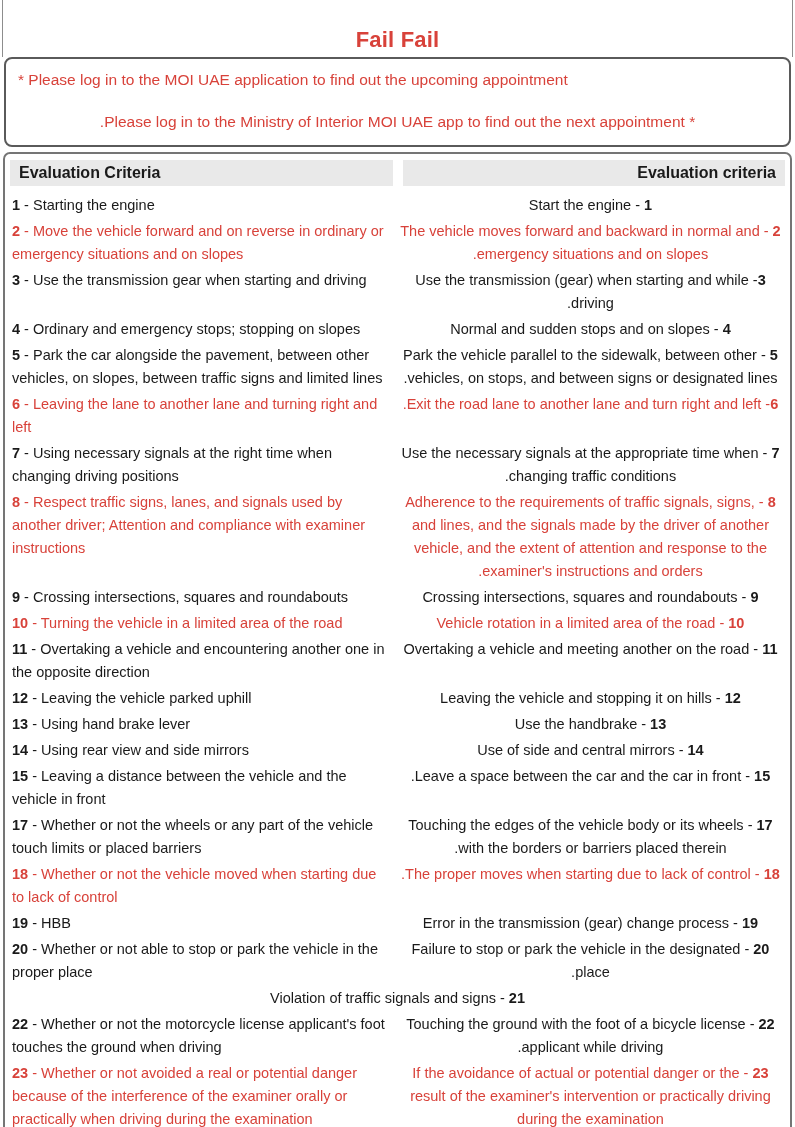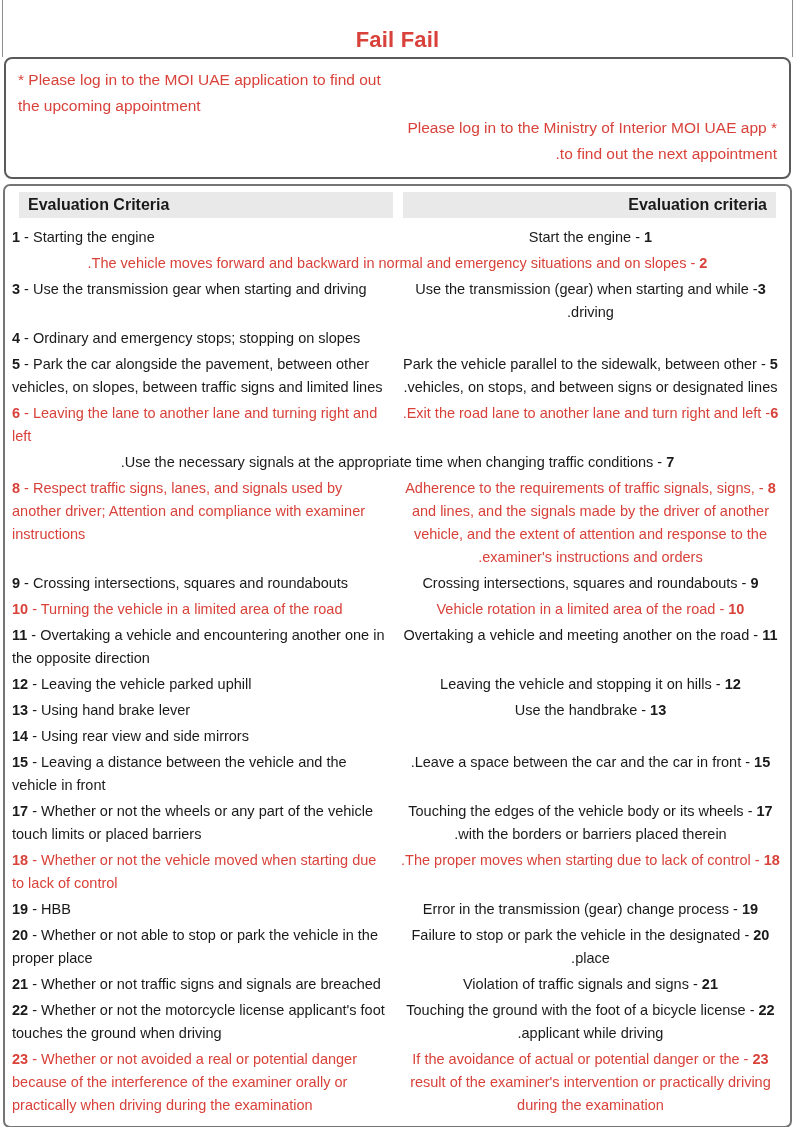--- a/index.html
+++ b/index.html
@@ -5,26 +5,26 @@
   * { margin:0; padding:0; box-sizing:border-box; }
   html,body { background:#fff; }
   body { font-family:"Liberation Sans","DejaVu Sans",sans-serif; color:var(--ink,#1a1a1a); }
   .page { width:795px; height:1127px; overflow:hidden; background:#fff; position:relative; }
 
   .title-section { margin:0 2px; height:57px; border-left:1px solid #8d8d8d; border-right:1px solid #8d8d8d;
                    display:flex; align-items:flex-end; justify-content:center; padding-bottom:4px; }
   .title { color:var(--red,#d8423a); font-weight:bold; font-size:22px; letter-spacing:0.2px; }
 
   .notice-box { margin:0 4px; border:2px solid #5a5a5a; border-radius:8px; padding:8px 12px 10px;
-                display:flex; gap:16px; color:var(--red,#d8423a); font-size:15.5px; line-height:26px; }
+                display:flex; gap:16px; color:var(--red,#d8423a); font-size:15.5px; line-height:26px;flex-direction:column; }
   .notice-left  { flex:0 0 48%; text-align:left; }
-  .notice-right { flex:1; text-align:right; direction:rtl;margin-top:48px; }
+  .notice-right { flex:1; text-align:center; direction:rtl; }
 
   .table-box { margin:5px 3px 0; border:2px solid #757575; border-radius:7px; padding:5px 0 8px; }
-  .table-header { display:flex; gap:10px; margin:1px 14px 4px; }
+  .table-header { display:flex; gap:10px; margin:1px 5px 4px; }
   .th { flex:1; background:var(--header-bg,#e9e9e9); font-weight:bold; font-size:16px; padding:4px 9px; }
   .th-right { text-align:right; }
 
   .rows { padding:2px 7px 0; }
   .row { display:flex; gap:12px; padding:1.5px 0; font-size:14.5px; line-height:23px; }
   .row.red { color:var(--red,#d8423a); }
   .cell { min-width:0; }
   .cell.left  { flex:0 0 48.5%; text-align:left; }
   .cell.right { flex:1; text-align:center; direction:rtl; }
   .cell b { font-weight:bold; }
@@ -47,38 +47,41 @@
     <div class="table-header">
       <div class="th th-left">Evaluation Criteria</div>
       <div class="th th-right">Evaluation criteria</div>
     </div>
     <div class="rows">
         <div class="row">
           <div class="cell left"><b class="num">1</b><span> - </span><span>Starting the engine</span></div>
           <div class="cell right" dir="rtl"><b class="num">1</b><span> - </span><span>Start the engine</span></div>
         </div>
         <div class="row red">
+          <div class="cell left"><b class="num">2</b><span> - </span><span>Move the vehicle forward and on reverse in ordinary or emergency situations and on slopes</span></div>
           <div class="cell right" dir="rtl"><b class="num">2</b><span> - </span><span>The vehicle moves forward and backward in normal and emergency situations and on slopes.</span></div>
         </div>
         <div class="row">
           <div class="cell left"><b class="num">3</b><span> - </span><span>Use the transmission gear when starting and driving</span></div>
           <div class="cell right" dir="rtl"><b class="num">3</b><span>- </span><span>Use the transmission (gear) when starting and while driving.</span></div>
         </div>
         <div class="row">
           <div class="cell left"><b class="num">4</b><span> - </span><span>Ordinary and emergency stops; stopping on slopes</span></div>
+          <div class="cell right" dir="rtl"><b class="num">4</b><span> - </span><span>Normal and sudden stops and on slopes</span></div>
         </div>
         <div class="row">
           <div class="cell left"><b class="num">5</b><span> - </span><span>Park the car alongside the pavement, between other vehicles, on slopes, between traffic signs and limited lines</span></div>
           <div class="cell right" dir="rtl"><b class="num">5</b><span> - </span><span>Park the vehicle parallel to the sidewalk, between other vehicles, on stops, and between signs or designated lines.</span></div>
         </div>
         <div class="row red">
           <div class="cell left"><b class="num">6</b><span> - </span><span>Leaving the lane to another lane and turning right and left</span></div>
           <div class="cell right" dir="rtl"><b class="num">6</b><span>- </span><span>Exit the road lane to another lane and turn right and left.</span></div>
         </div>
         <div class="row">
+          <div class="cell left"><b class="num">7</b><span> - </span><span>Using necessary signals at the right time when changing driving positions</span></div>
           <div class="cell right" dir="rtl"><b class="num">7</b><span> - </span><span>Use the necessary signals at the appropriate time when changing traffic conditions.</span></div>
         </div>
         <div class="row red">
           <div class="cell left"><b class="num">8</b><span> - </span><span>Respect traffic signs, lanes, and signals used by another driver; Attention and compliance with examiner instructions</span></div>
           <div class="cell right" dir="rtl"><b class="num">8</b><span> - </span><span>Adherence to the requirements of traffic signals, signs, and lines, and the signals made by the driver of another vehicle, and the extent of attention and response to the examiner's instructions and orders.</span></div>
         </div>
         <div class="row">
           <div class="cell left"><b class="num">9</b><span> - </span><span>Crossing intersections, squares and roundabouts</span></div>
           <div class="cell right" dir="rtl"><b class="num">9</b><span> - </span><span>Crossing intersections, squares and roundabouts</span></div>
         </div>
@@ -93,20 +96,21 @@
         <div class="row">
           <div class="cell left"><b class="num">12</b><span> - </span><span>Leaving the vehicle parked uphill</span></div>
           <div class="cell right" dir="rtl"><b class="num">12</b><span> - </span><span>Leaving the vehicle and stopping it on hills</span></div>
         </div>
         <div class="row">
           <div class="cell left"><b class="num">13</b><span> - </span><span>Using hand brake lever</span></div>
           <div class="cell right" dir="rtl"><b class="num">13</b><span> - </span><span>Use the handbrake</span></div>
         </div>
         <div class="row">
           <div class="cell left"><b class="num">14</b><span> - </span><span>Using rear view and side mirrors</span></div>
+          <div class="cell right" dir="rtl"><b class="num">14</b><span> - </span><span>Use of side and central mirrors</span></div>
         </div>
         <div class="row">
           <div class="cell left"><b class="num">15</b><span> - </span><span>Leaving a distance between the vehicle and the vehicle in front</span></div>
           <div class="cell right" dir="rtl"><b class="num">15</b><span> - </span><span>Leave a space between the car and the car in front.</span></div>
         </div>
         <div class="row">
           <div class="cell left"><b class="num">17</b><span> - </span><span>Whether or not the wheels or any part of the vehicle touch limits or placed barriers</span></div>
           <div class="cell right" dir="rtl"><b class="num">17</b><span> - </span><span>Touching the edges of the vehicle body or its wheels with the borders or barriers placed therein.</span></div>
         </div>
         <div class="row red">
@@ -115,21 +119,20 @@
         </div>
         <div class="row">
           <div class="cell left"><b class="num">19</b><span> - </span><span>HBB</span></div>
           <div class="cell right" dir="rtl"><b class="num">19</b><span> - </span><span>Error in the transmission (gear) change process</span></div>
         </div>
         <div class="row">
           <div class="cell left"><b class="num">20</b><span> - </span><span>Whether or not able to stop or park the vehicle in the proper place</span></div>
           <div class="cell right" dir="rtl"><b class="num">20</b><span> - </span><span>Failure to stop or park the vehicle in the designated place.</span></div>
         </div>
         <div class="row">
-          <div class="cell left"><b class="num">21</b><span> - </span><span>Whether or not traffic signs and signals are breached</span></div>
           <div class="cell right" dir="rtl"><b class="num">21</b><span> - </span><span>Violation of traffic signals and signs</span></div>
         </div>
         <div class="row">
           <div class="cell left"><b class="num">22</b><span> - </span><span>Whether or not the motorcycle license applicant's foot touches the ground when driving</span></div>
           <div class="cell right" dir="rtl"><b class="num">22</b><span> - </span><span>Touching the ground with the foot of a bicycle license applicant while driving.</span></div>
         </div>
         <div class="row red">
           <div class="cell left"><b class="num">23</b><span> - </span><span>Whether or not avoided a real or potential danger because of the interference of the examiner orally or practically when driving during the examination</span></div>
           <div class="cell right" dir="rtl"><b class="num">23</b><span> - </span><span>If the avoidance of actual or potential danger or the result of the examiner's intervention or practically driving during the examination</span></div>
         </div>

